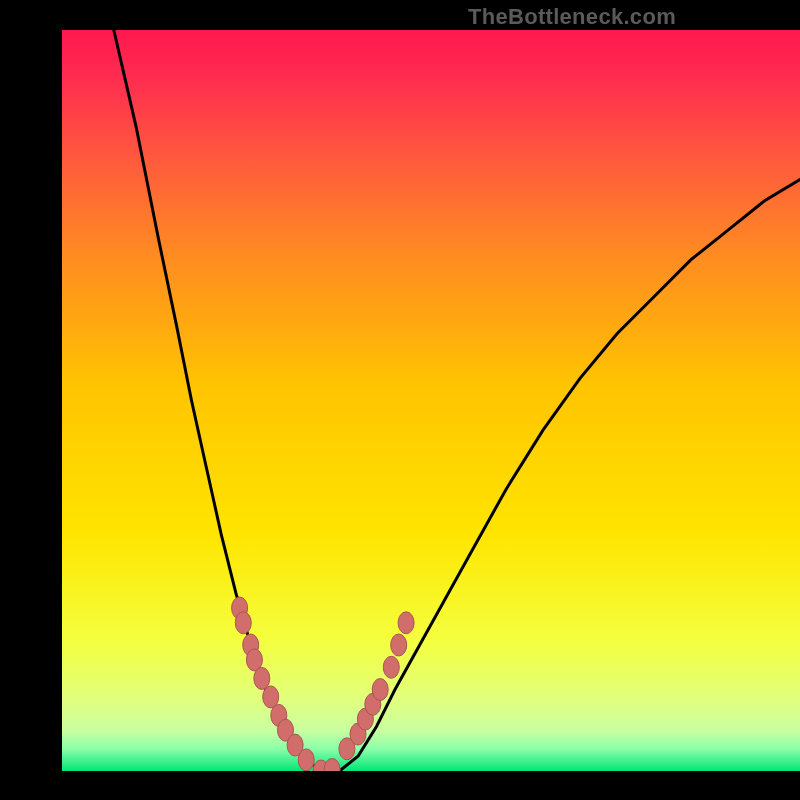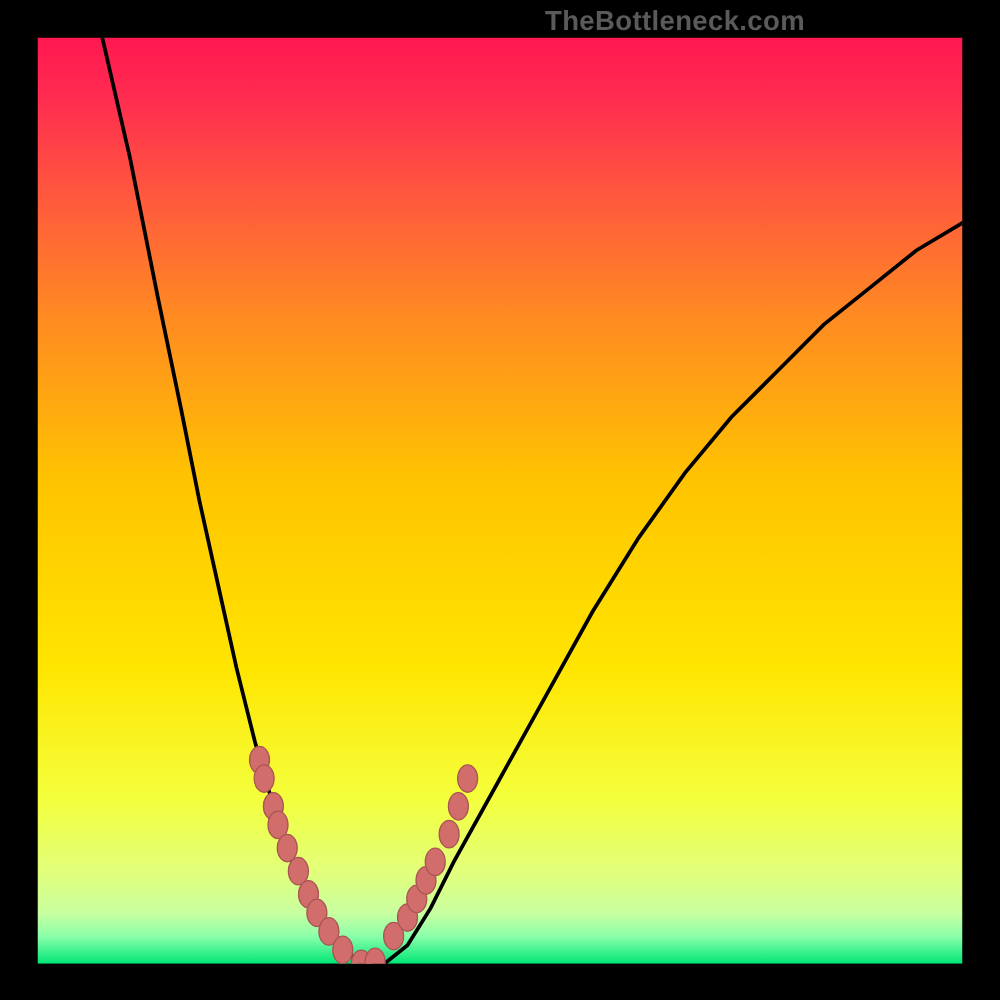--- a/index.html
+++ b/index.html
@@ -8,20 +8,21 @@
     width: 800px;
     height: 800px;
     background: #000;
     overflow: hidden;
     font-family: Arial, Helvetica, sans-serif;
   }
   .stage {
     position: relative;
     width: 652px;
     height: 800px;
+    margin-left: 32px;
   }
   .plot-area {
     position: absolute;
     left: 30px;
     top: 30px;
     width: 740px;
     height: 741px;
   }
   .plot-area svg {
     display: block;

